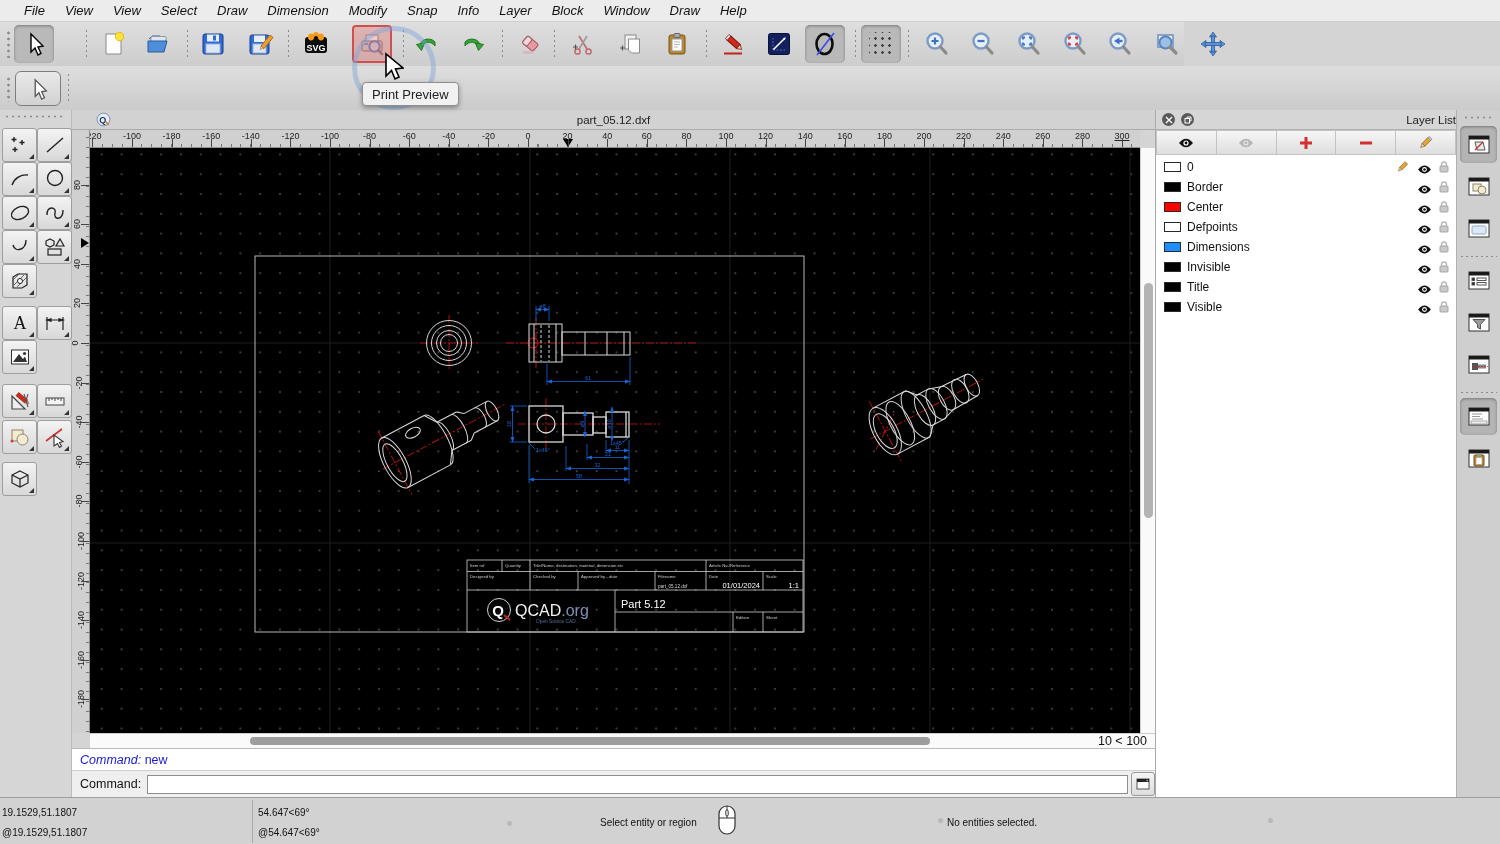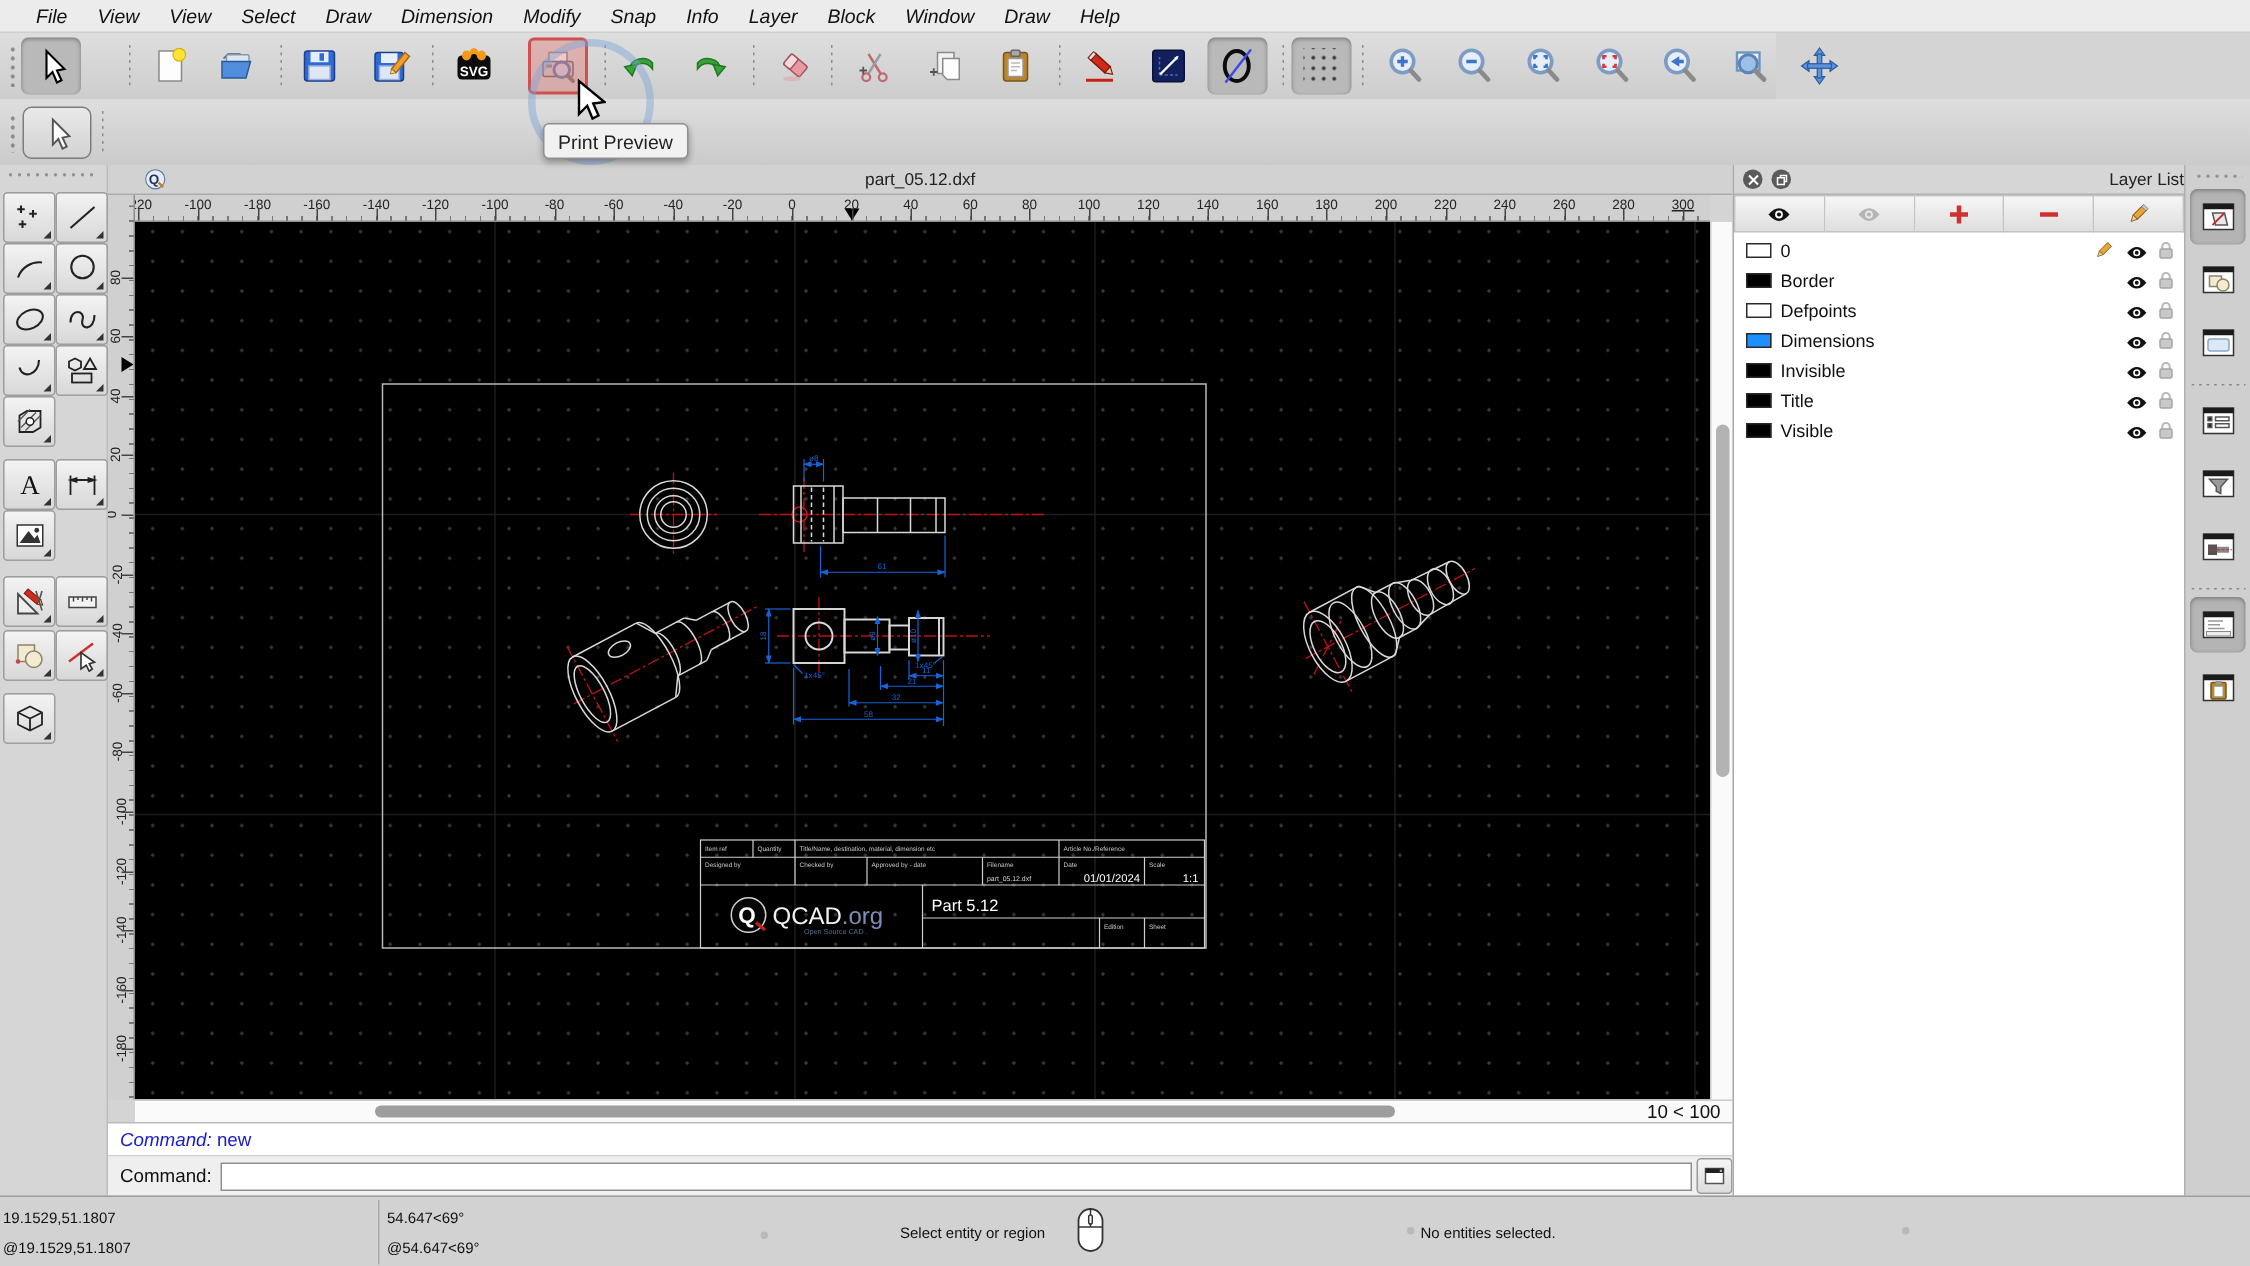--- a/index.html
+++ b/index.html
@@ -851,20 +851,33 @@
               <path d="M1,6 Q8,-2.5 15,6 Q8,14.5 1,6 Z" fill="#111"></path>
               <circle cx="8" cy="6" r="2.6" fill="#fff"></circle>
               <circle cx="8" cy="6" r="1.4" fill="#111"></circle>
             </svg></span>
           <span class="rowico" style="right: 6px; top: 3px;"><svg width="12" height="14" viewBox="0 0 12 14">
               <path d="M3.5,6 V4.5 A2.5,2.5 0 0 1 8.5,4.5 V6" fill="none" stroke="#b9b9b9" stroke-width="1.4"></path>
               <rect x="2" y="6" width="8" height="6" rx="1" fill="#c9c9c9" stroke="#a5a5a5"></rect>
             </svg></span>
         </div>
         <div class="lrow">
+          <span class="lsw" style="background: rgb(255, 0, 0);"></span>
+          <span class="lname">Center</span>
+          <span class="rowico" style="right: 24px; top: 4px;"><svg width="15" height="11" viewBox="0 0 16 12">
+              <path d="M1,6 Q8,-2.5 15,6 Q8,14.5 1,6 Z" fill="#111"></path>
+              <circle cx="8" cy="6" r="2.6" fill="#fff"></circle>
+              <circle cx="8" cy="6" r="1.4" fill="#111"></circle>
+            </svg></span>
+          <span class="rowico" style="right: 6px; top: 3px;"><svg width="12" height="14" viewBox="0 0 12 14">
+              <path d="M3.5,6 V4.5 A2.5,2.5 0 0 1 8.5,4.5 V6" fill="none" stroke="#b9b9b9" stroke-width="1.4"></path>
+              <rect x="2" y="6" width="8" height="6" rx="1" fill="#c9c9c9" stroke="#a5a5a5"></rect>
+            </svg></span>
+        </div>
+        <div class="lrow">
           <span class="lsw" style="background: rgb(255, 255, 255);"></span>
           <span class="lname">Defpoints</span>
           <span class="rowico" style="right: 24px; top: 4px;"><svg width="15" height="11" viewBox="0 0 16 12">
               <path d="M1,6 Q8,-2.5 15,6 Q8,14.5 1,6 Z" fill="#111"></path>
               <circle cx="8" cy="6" r="2.6" fill="#fff"></circle>
               <circle cx="8" cy="6" r="1.4" fill="#111"></circle>
             </svg></span>
           <span class="rowico" style="right: 6px; top: 3px;"><svg width="12" height="14" viewBox="0 0 12 14">
               <path d="M3.5,6 V4.5 A2.5,2.5 0 0 1 8.5,4.5 V6" fill="none" stroke="#b9b9b9" stroke-width="1.4"></path>
               <rect x="2" y="6" width="8" height="6" rx="1" fill="#c9c9c9" stroke="#a5a5a5"></rect>

